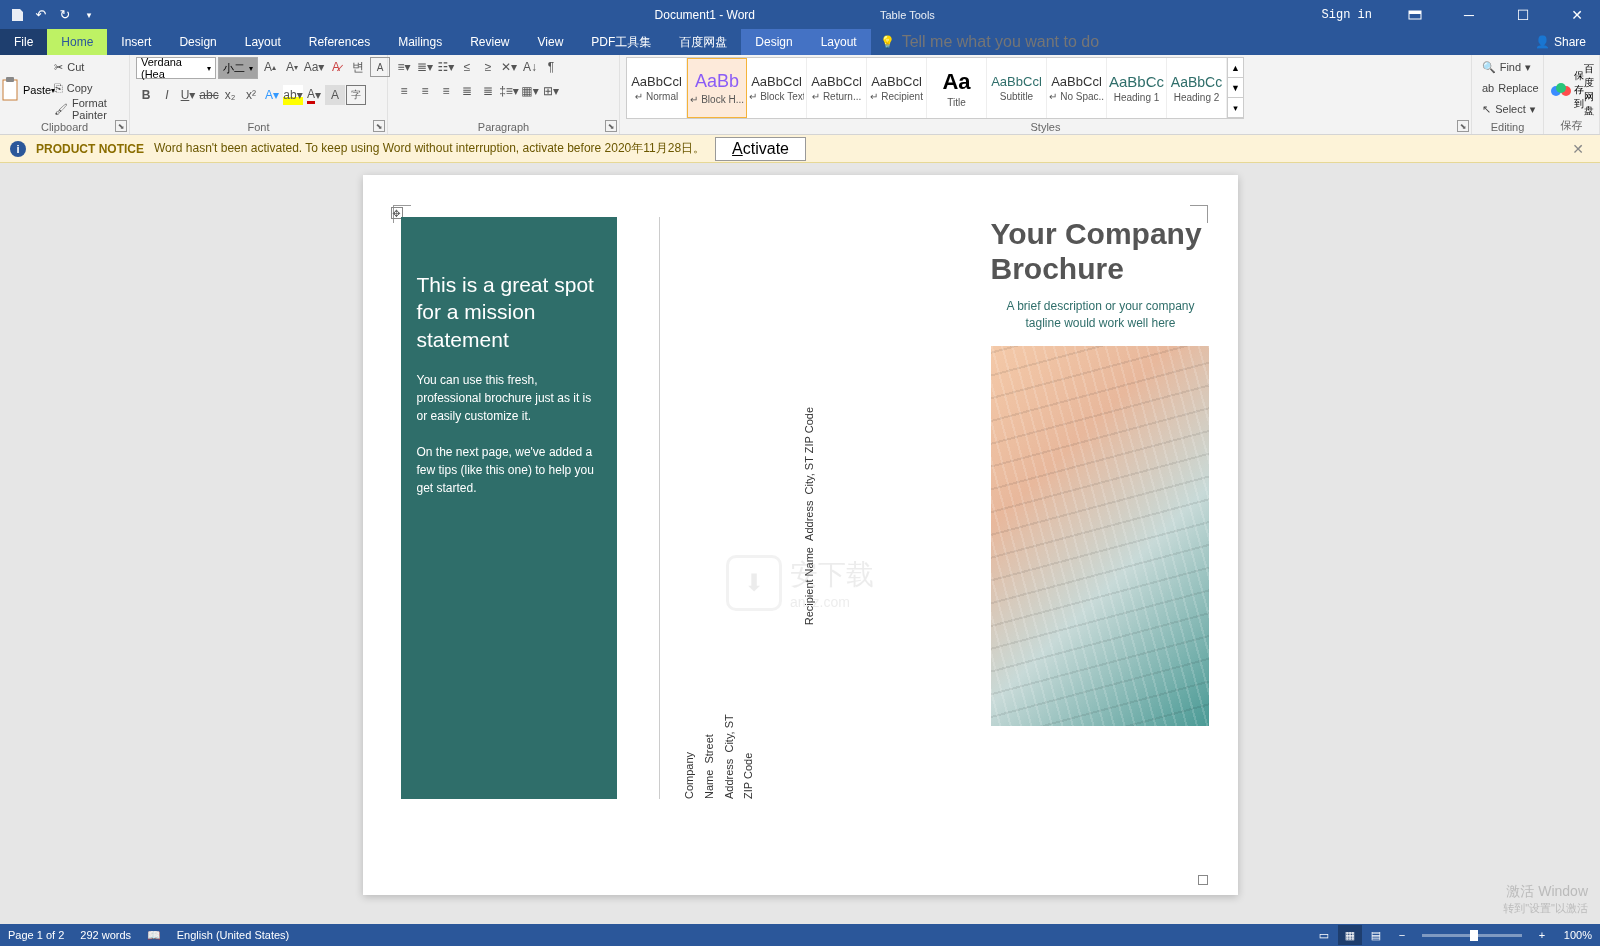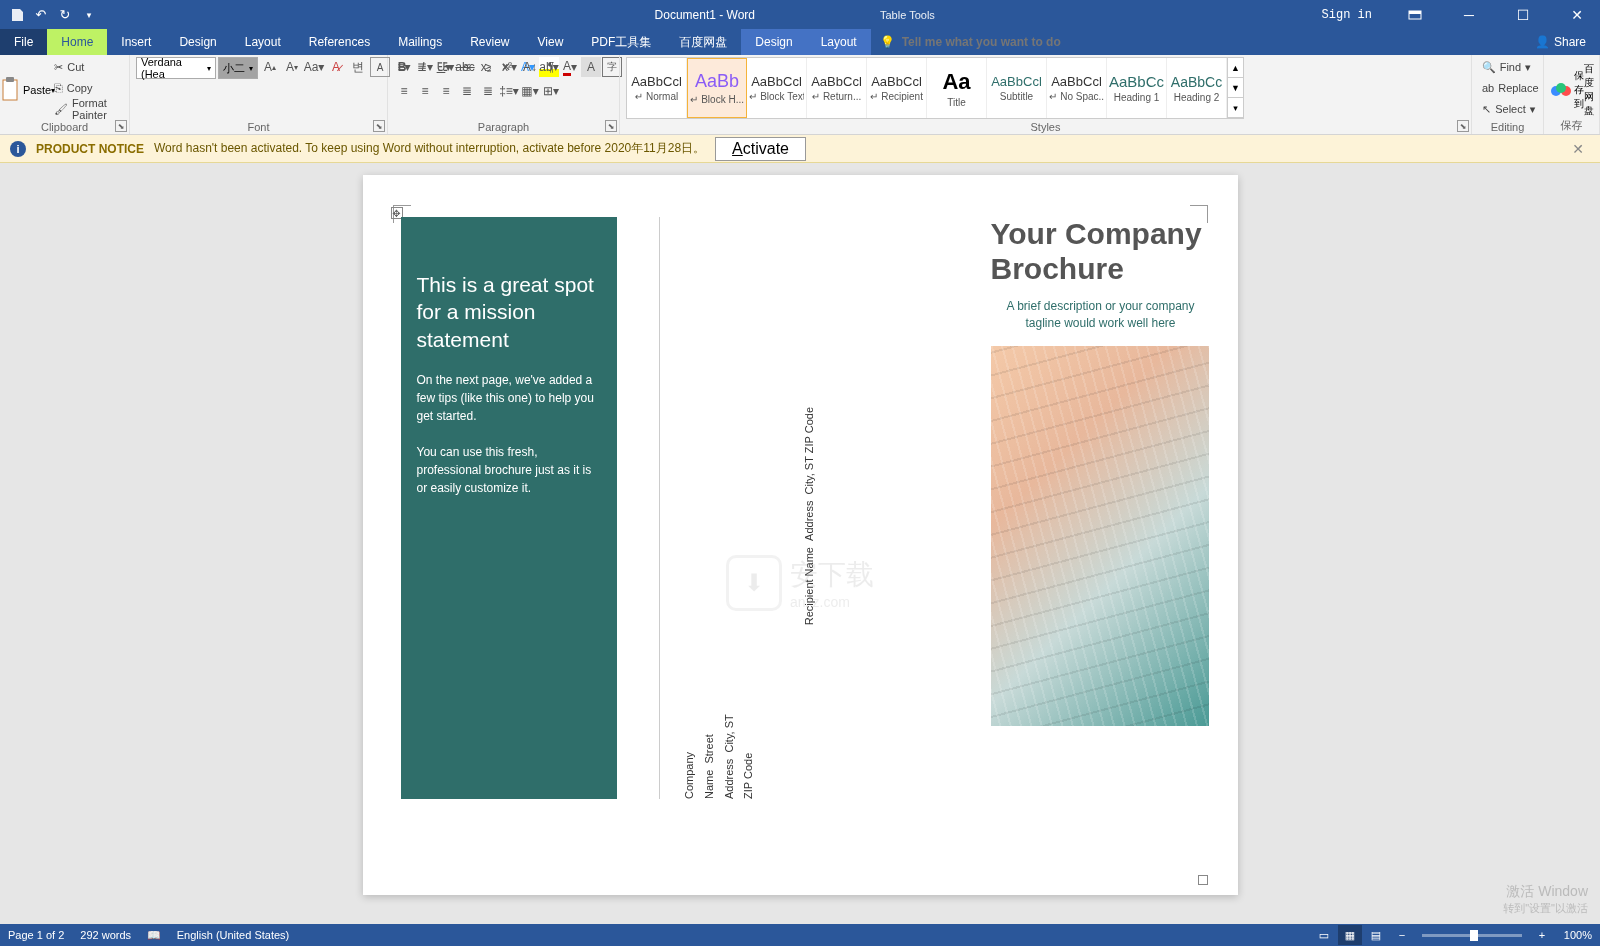--- a/index.html
+++ b/index.html
@@ -15,21 +15,21 @@
 .signin { padding:0 12px; cursor:pointer;font-family:Liberation Mono, monospace; }
 .wbtn { width:46px; height:29px; display:flex; align-items:center; justify-content:center; cursor:pointer; font-size:14px; }
 
 
 .tabs { height:26px; background:#2b579a; display:flex; color:#fff; font-size:12px; }
 .tab { padding:0 14px; display:flex; align-items:center; cursor:pointer; }
 .tab.file { background:#1e3e6e; }
 .tab.active { background:#bef264; color:#2b579a; }
 .tab.ctx { color:#fff; }
 .tellme { flex:1; display:flex; align-items:center; padding-left:10px; color:#cde; gap:6px; }
-.tellme input { background:transparent; border:none; color:#eab308; font-size:12px; width:260px; outline:none;font-weight:bold; }
+.tellme input { background:transparent; border:none; color:#eab308; font-size:16px; width:260px; outline:none; }
 .share { padding:0 14px; display:flex; align-items:center; gap:4px; cursor:pointer; }
 
 
 .ribbon { height:80px; background:#f3f3f3; border-bottom:1px solid #d4d4d4; display:flex; }
 .group { border-right:1px solid #e1e1e1; padding:2px 6px 0; display:flex; flex-direction:column; position:relative; }
 .group-label { position:absolute; bottom:1px; left:0; right:0; text-align:center; font-size:11px; color:#666; }
 .group-body { flex:1; display:flex; align-items:flex-start; gap:2px; }
 .dlg { position:absolute; bottom:2px; right:2px; width:12px; height:12px; border:1px solid #999; font-size:8px; display:flex; align-items:center; justify-content:center; color:#666; cursor:pointer; }
 
 .bigbtn { display:flex; flex-direction:row; align-items:center; justify-content:center; width:42px; height:66px; cursor:pointer; font-size:11px; }
@@ -179,21 +179,21 @@
             <span>🖌</span>
             <span>Format Painter</span>
           </div>
       </div>
     </div>
     <div class="group-label">Clipboard</div>
     <div class="dlg">⬊</div>
   </div>
 
   <div class="group" style="width:258px">
-    <div class="group-body" style="flex-direction:row;">
+    <div class="group-body" style="flex-direction:column;">
       <div class="fontrow">
         <div class="fontname">
             <span>Verdana (Hea</span>
             <span style="font-size:8px">▾</span>
           </div>
         <div class="fontsize">
             <span>小二</span>
             <span style="font-size:8px">▾</span>
           </div>
         <div class="tbtn">A<sup style="font-size:8px">▴</sup></div>
@@ -347,22 +347,22 @@
 </div>
 
 <div class="docarea">
   <div class="page">
     <div class="corner tl"></div>
     <div class="corner tr"></div>
     <div class="tbl-handle">✥</div>
 
     <div class="panel1">
       <div class="mission">This is a great spot for a mission statement</div>
+      <div class="bodytxt">You can use this fresh, professional brochure just as it is or easily customize it.</div>
       <div class="bodytxt">On the next page, we've added a few tips (like this one) to help you get started.</div>
-      <div class="bodytxt">You can use this fresh, professional brochure just as it is or easily customize it.</div>
     </div>
 
     <div class="panel2">
       <div class="vert recip">
         <span>Recipient Name</span>&nbsp;&nbsp;<span>Address</span>&nbsp;&nbsp;<span>City, ST  ZIP Code</span>
       </div>
       <div class="vert comp">
         <span>Company Name</span>&nbsp;&nbsp;<span>Street Address</span>&nbsp;&nbsp;<span>City, ST  ZIP Code</span>
       </div>
     </div>

